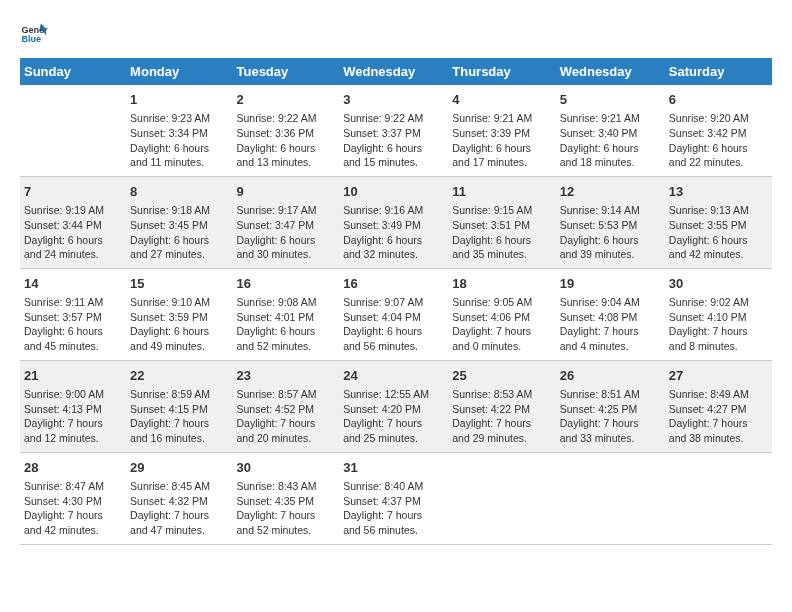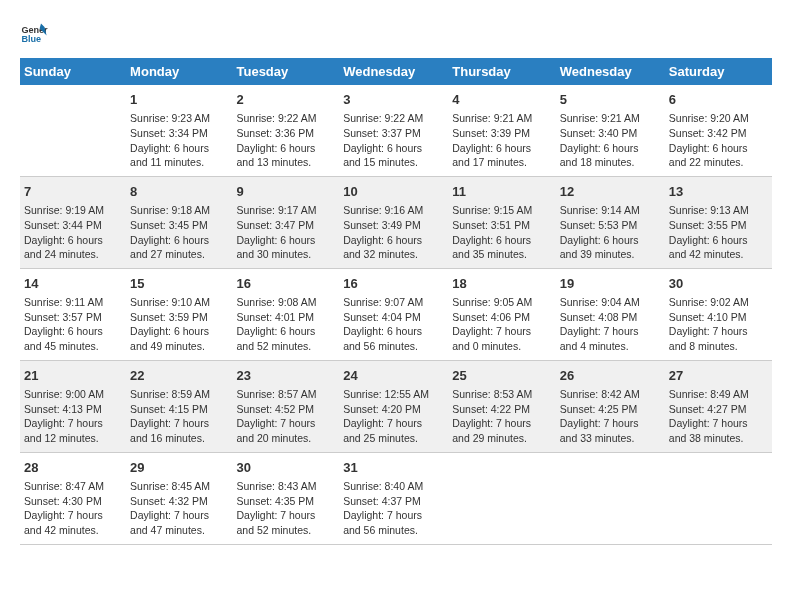--- a/index.html
+++ b/index.html
@@ -286,21 +286,21 @@
         </td>
         <td>
           <span class="day-num">25</span>
           <div class="cell-text">Sunrise: 8:53 AM</div>
           <div class="cell-text">Sunset: 4:22 PM</div>
           <div class="cell-text">Daylight: 7 hours</div>
           <div class="cell-text">and 29 minutes.</div>
         </td>
         <td>
           <span class="day-num">26</span>
-          <div class="cell-text">Sunrise: 8:42 AM</div>
+          <div class="cell-text">Sunrise: 8:51 AM</div>
           <div class="cell-text">Sunset: 4:25 PM</div>
           <div class="cell-text">Daylight: 7 hours</div>
           <div class="cell-text">and 33 minutes.</div>
         </td>
         <td>
           <span class="day-num">27</span>
           <div class="cell-text">Sunrise: 8:49 AM</div>
           <div class="cell-text">Sunset: 4:27 PM</div>
           <div class="cell-text">Daylight: 7 hours</div>
           <div class="cell-text">and 38 minutes.</div>

